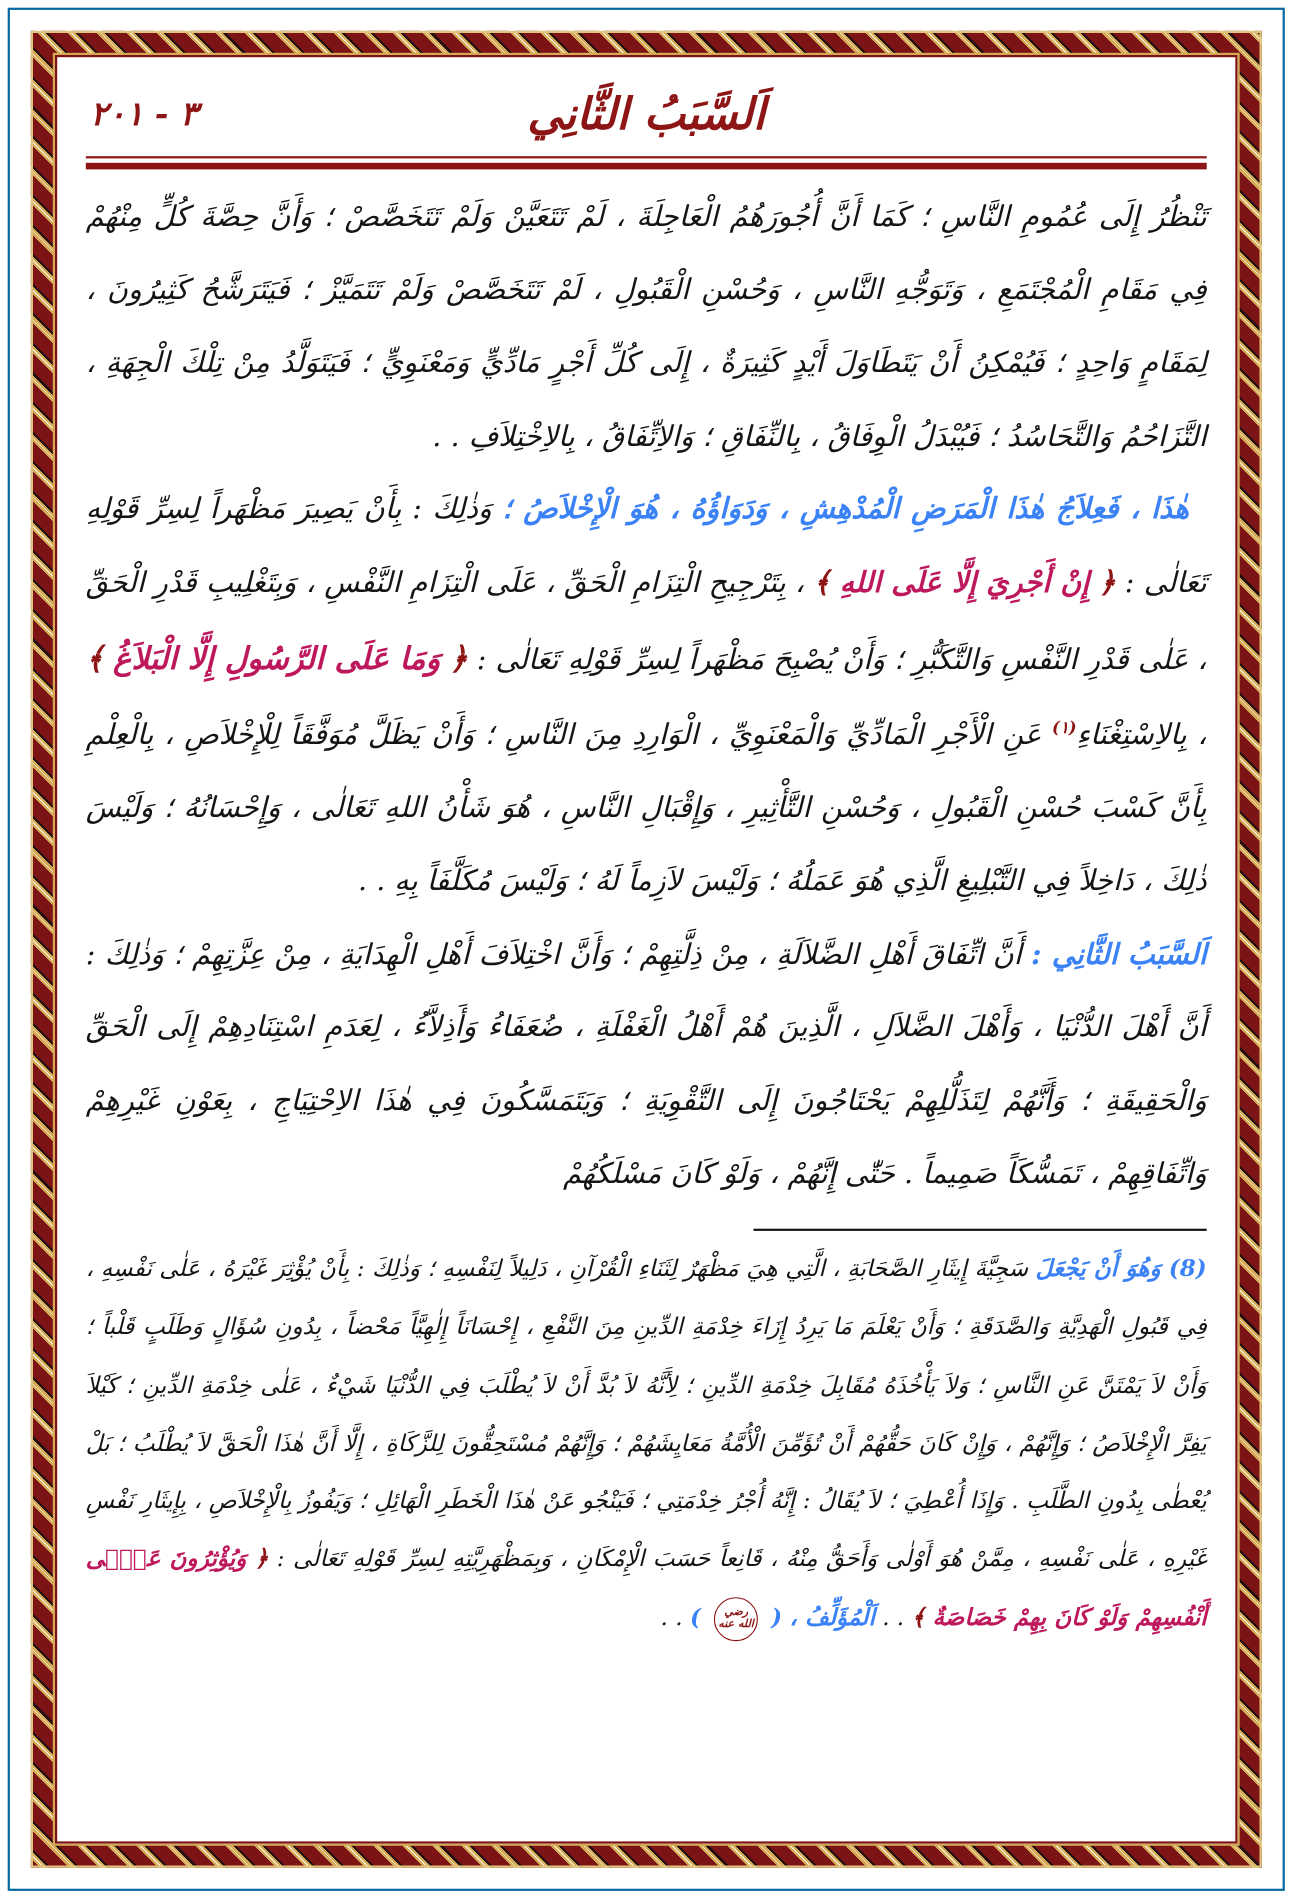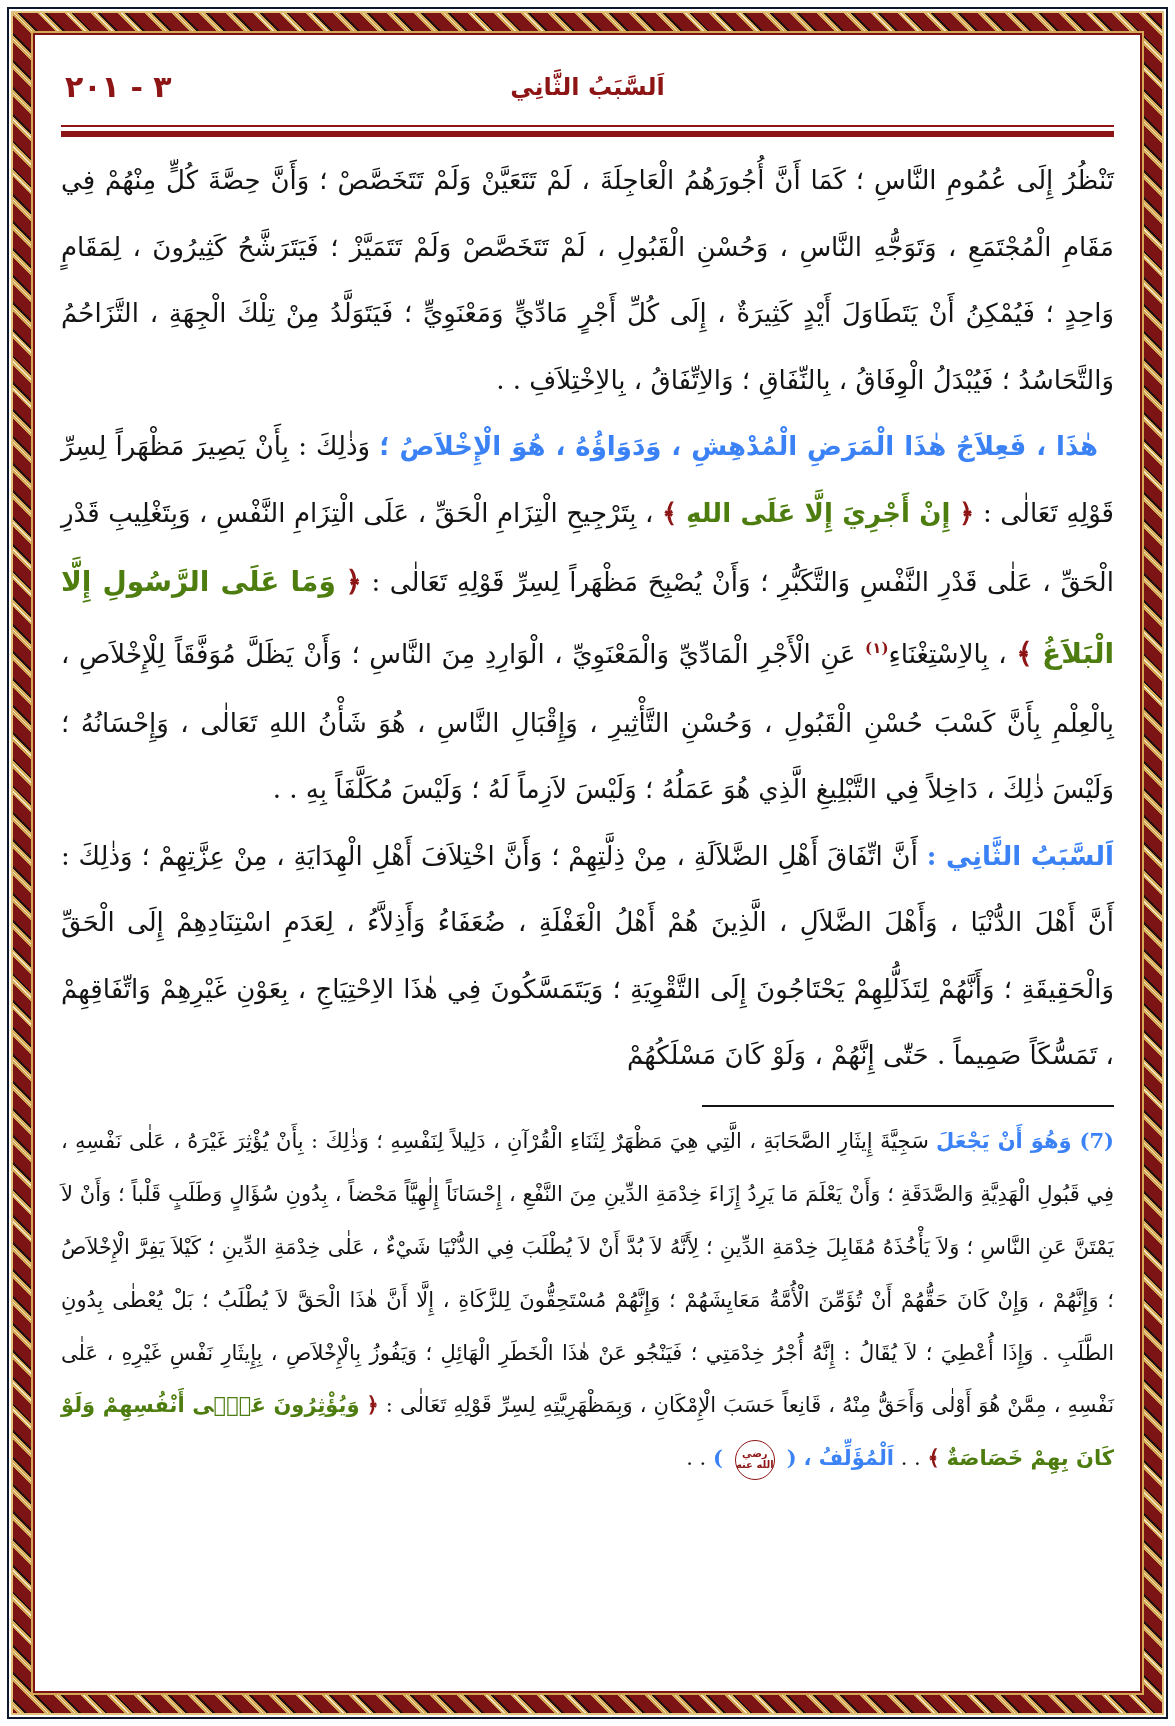--- a/index.html
+++ b/index.html
@@ -3,21 +3,21 @@
 <meta charset="utf-8">
 <style>
   html,body { margin:0; padding:0; background:#ffffff; }
   .page {
     width:1175px; height:1726px; box-sizing:border-box;
     padding:7px; background:#ffffff;
     font-family:"DejaVu Serif","DejaVu Sans",serif;
   }
   .frame-outer {
     width:100%; height:100%; box-sizing:border-box;
-    border:2px solid #0f172a; padding:2px;
+    border:2px solid #0369a1; padding:19px;font-style:italic;
   }
   .frame-band {
     width:100%; height:100%; box-sizing:border-box;
     background:
       repeating-linear-gradient(45deg,
         #7c1315 0 6px, #d4a855 6px 8px, #f2e6c9 8px 9px,
         #d4a855 9px 11px, #241010 11px 13px, #7c1315 13px 19px);
     box-shadow: inset 0 0 0 2px #e3c47e;
     padding:22px;
   }
@@ -29,33 +29,33 @@
     padding:22px 26px 12px 26px;
     overflow:hidden;
   }
   .header { position:relative; height:66px; }
   .page-number {
     position:absolute; left:4px; top:12px;
     color:#8e1515; font-weight:bold; font-size:30px; direction:rtl;
   }
   .page-title {
     margin:0; text-align:center; color:#8e1515;
-    font-size:24px; font-weight:bold; line-height:60px;
+    font-size:40px; font-weight:bold; line-height:60px;
   }
   .rule-thin  { height:2px; background:#8e1515; margin-top:2px; }
   .rule-thick { height:6px; background:#8e1515; margin-top:4px; }
 
   .body-text {
     direction:rtl; text-align:justify; color:#141414;
     font-size:26px; line-height:2.56; margin-top:10px;
   }
   .body-text p { margin:0; }
   .para.indent { text-indent:16px; }
   .red    { color:#3b82f6; font-weight:bold; }
-  .verse  { color:#4d7c0f; font-weight:bold; }
+  .verse  { color:#be185d; font-weight:bold; }
   .verse.big { font-size:28px; }
   .bracket { color:#8e1515; font-weight:bold; }
   .bracket.big { font-size:28px; }
   .fnref { color:#8e1515; font-size:15px; vertical-align:super; font-weight:bold; }
 
   .fn-sep {
     height:2px; background:#141414; width:412px;
     margin:16px auto 8px 0;  
     margin-inline-start:0; margin-inline-end:auto;
   }
@@ -107,21 +107,21 @@
           <p class="para">
             <span class="red">اَلسَّبَبُ الثَّانِي :</span>
             <span> أَنَّ اتِّفَاقَ أَهْلِ الضَّلاَلَةِ ، مِنْ ذِلَّتِهِمْ ؛ وَأَنَّ اخْتِلاَفَ أَهْلِ الْهِدَايَةِ ، مِنْ عِزَّتِهِمْ ؛ وَذٰلِكَ : أَنَّ أَهْلَ الدُّنْيَا ، وَأَهْلَ الضَّلاَلِ ، الَّذِينَ هُمْ أَهْلُ الْغَفْلَةِ ، ضُعَفَاءُ وَأَذِلاَّءُ ، لِعَدَمِ اسْتِنَادِهِمْ إِلَى الْحَقِّ وَالْحَقِيقَةِ ؛ وَأَنَّهُمْ لِتَذَلُّلِهِمْ يَحْتَاجُونَ إِلَى التَّقْوِيَةِ ؛ وَيَتَمَسَّكُونَ فِي هٰذَا الاِحْتِيَاجِ ، بِعَوْنِ غَيْرِهِمْ وَاتِّفَاقِهِمْ ، تَمَسُّكَاً صَمِيماً . حَتّٰى إِنَّهُمْ ، وَلَوْ كَانَ مَسْلَكُهُمْ</span>
           </p>
         </div>
 
         <div class="fn-sep"></div>
 
         <div class="footnote">
           <p>
-            <span class="red">(7) وَهُوَ أَنْ يَجْعَلَ</span>
+            <span class="red">(8) وَهُوَ أَنْ يَجْعَلَ</span>
             <span> سَجِيَّةَ إِيثَارِ الصَّحَابَةِ ، الَّتِي هِيَ مَظْهَرٌ لِثَنَاءِ الْقُرْآنِ ، دَلِيلاً لِنَفْسِهِ ؛ وَذٰلِكَ : بِأَنْ يُؤْثِرَ غَيْرَهُ ، عَلٰى نَفْسِهِ ، فِي قَبُولِ الْهَدِيَّةِ وَالصَّدَقَةِ ؛ وَأَنْ يَعْلَمَ مَا يَرِدُ إِزَاءَ خِدْمَةِ الدِّينِ مِنَ النَّفْعِ ، إِحْسَانَاً إِلٰهِيَّاً مَحْضاً ، بِدُونِ سُؤَالٍ وَطَلَبٍ قَلْباً ؛ وَأَنْ لاَ يَمْتَنَّ عَنِ النَّاسِ ؛ وَلاَ يَأْخُذَهُ مُقَابِلَ خِدْمَةِ الدِّينِ ؛ لِأَنَّهُ لاَ بُدَّ أَنْ لاَ يُطْلَبَ فِي الدُّنْيَا شَيْءٌ ، عَلٰى خِدْمَةِ الدِّينِ ؛ كَيْلاَ يَفِرَّ الْإِخْلاَصُ ؛ وَإِنَّهُمْ ، وَإِنْ كَانَ حَقُّهُمْ أَنْ تُؤَمِّنَ الْأُمَّةُ مَعَايِشَهُمْ ؛ وَإِنَّهُمْ مُسْتَحِقُّونَ لِلزَّكَاةِ ، إِلَّا أَنَّ هٰذَا الْحَقَّ لاَ يُطْلَبُ ؛ بَلْ يُعْطٰى بِدُونِ الطَّلَبِ . وَإِذَا أُعْطِيَ ؛ لاَ يُقَالُ : إِنَّهُ أُجْرُ خِدْمَتِي ؛ فَيَنْجُو عَنْ هٰذَا الْخَطَرِ الْهَائِلِ ؛ وَيَفُوزُ بِالْإِخْلاَصِ ، بِإِيثَارِ نَفْسِ غَيْرِهِ ، عَلٰى نَفْسِهِ ، مِمَّنْ هُوَ أَوْلٰى وَأَحَقُّ مِنْهُ ، قَانِعاً حَسَبَ الْإِمْكَانِ ، وَبِمَظْهَرِيَّتِهِ لِسِرِّ قَوْلِهِ تَعَالٰى : </span>
             <span class="bracket">﴿</span>
             <span class="verse">وَيُؤْثِرُونَ عَلٰۤى أَنْفُسِهِمْ وَلَوْ كَانَ بِهِمْ خَصَاصَةٌ</span>
             <span class="bracket">﴾</span>
             <span> . . </span>
             <span class="red">اَلْمُؤَلِّفُ ،</span>
             <span class="red">(</span><span class="seal">رضي الله عنه</span><span class="red">)</span>
             <span> . .</span>
           </p>
         </div>

